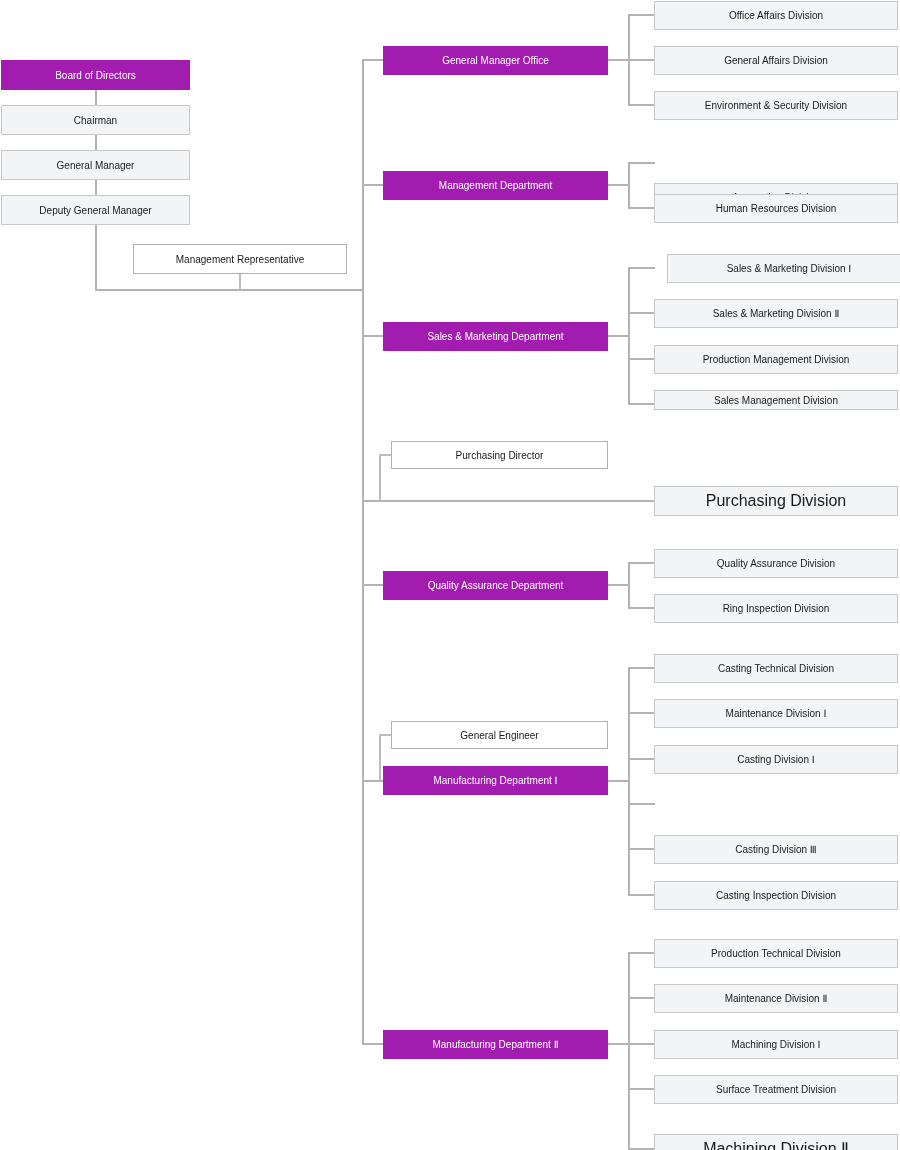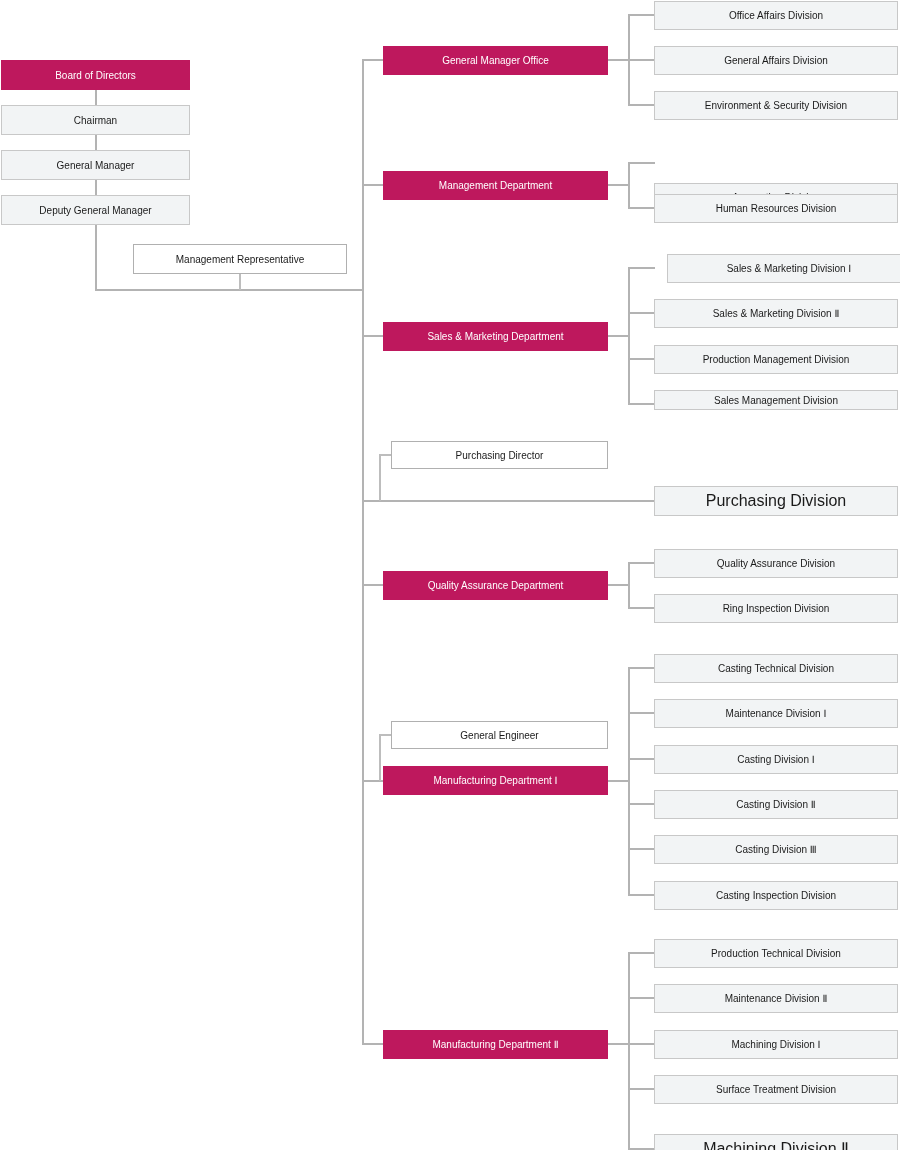--- a/index.html
+++ b/index.html
@@ -32,21 +32,21 @@
     box-sizing: border-box;
     display: flex;
     align-items: center;
     justify-content: center;
     text-align: center;
     font-size: 10px;
     line-height: 1.1;
     white-space: nowrap;
   }
   .node.blue {
-    background: #be185d;
+    background: #a21caf;
     color: #ffffff;
     border: none;
   }
   .node.grey {
     background: #f2f4f5;
     color: #1a1a1a;
     border: 1px solid #c8c8c8;
   }
   .node.white {
     background: #ffffff;
@@ -156,21 +156,20 @@
   <div class="line h" style="left:628px; top:667px; width:27px;"></div>
   <div class="node grey" style="left:654px; top:654px; width:244px; height:29px;">Casting Technical Division</div>
 
   <div class="line h" style="left:628px; top:712px; width:27px;"></div>
   <div class="node grey" style="left:654px; top:699px; width:244px; height:29px;">Maintenance Division Ⅰ</div>
 
   <div class="line h" style="left:628px; top:758px; width:27px;"></div>
   <div class="node grey" style="left:654px; top:745px; width:244px; height:29px;">Casting Division Ⅰ</div>
 
   <div class="line h" style="left:628px; top:803px; width:27px;"></div>
-  <div class="node grey" style="left:654px; top:790px; width:244px; height:29px;">Casting Division Ⅱ</div>
 
   <div class="line h" style="left:628px; top:848px; width:27px;"></div>
   <div class="node grey" style="left:654px; top:835px; width:244px; height:29px;">Casting Division Ⅲ</div>
 
   <div class="line h" style="left:628px; top:894px; width:27px;"></div>
   <div class="node grey" style="left:654px; top:881px; width:244px; height:29px;">Casting Inspection Division</div>
 
   <div class="line h" style="left:362px; top:1043px; width:21px;"></div>
   <div class="node blue" style="left:383px; top:1030px; width:225px; height:29px;">Manufacturing Department Ⅱ</div>
 

